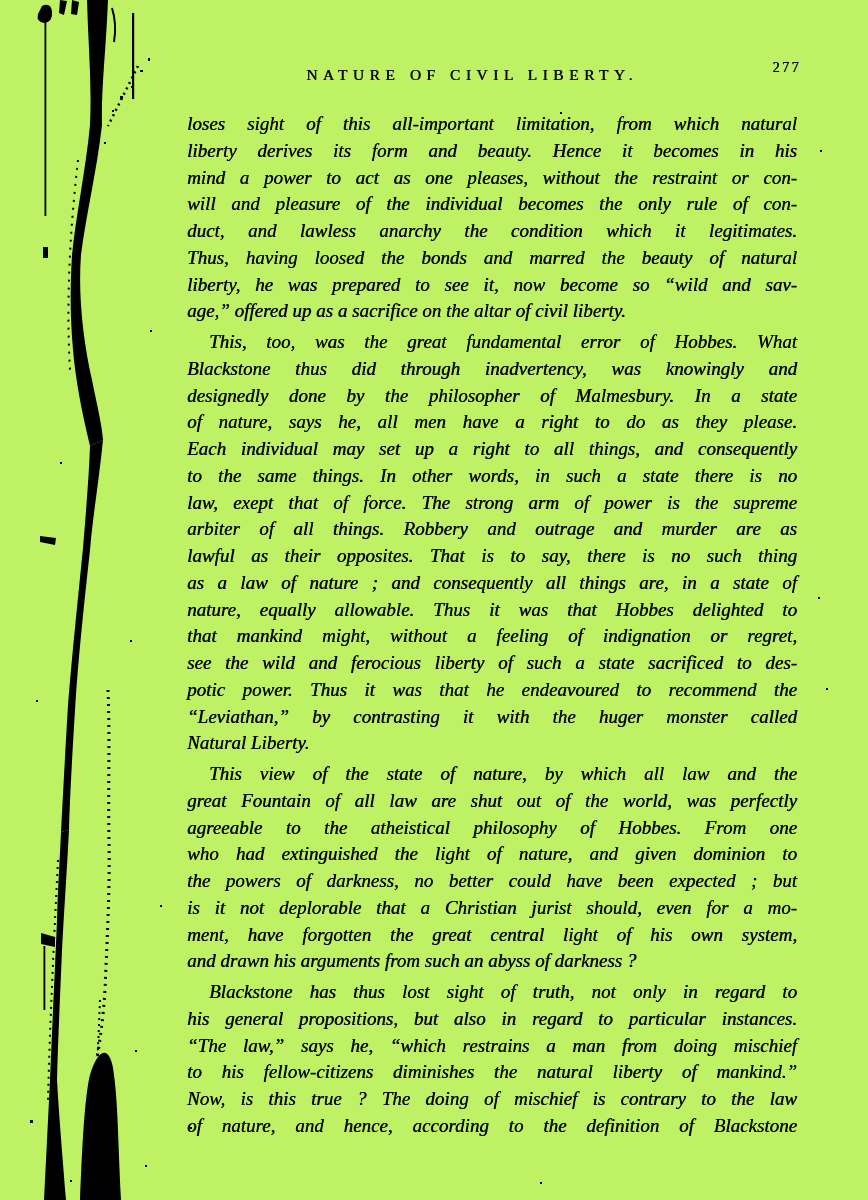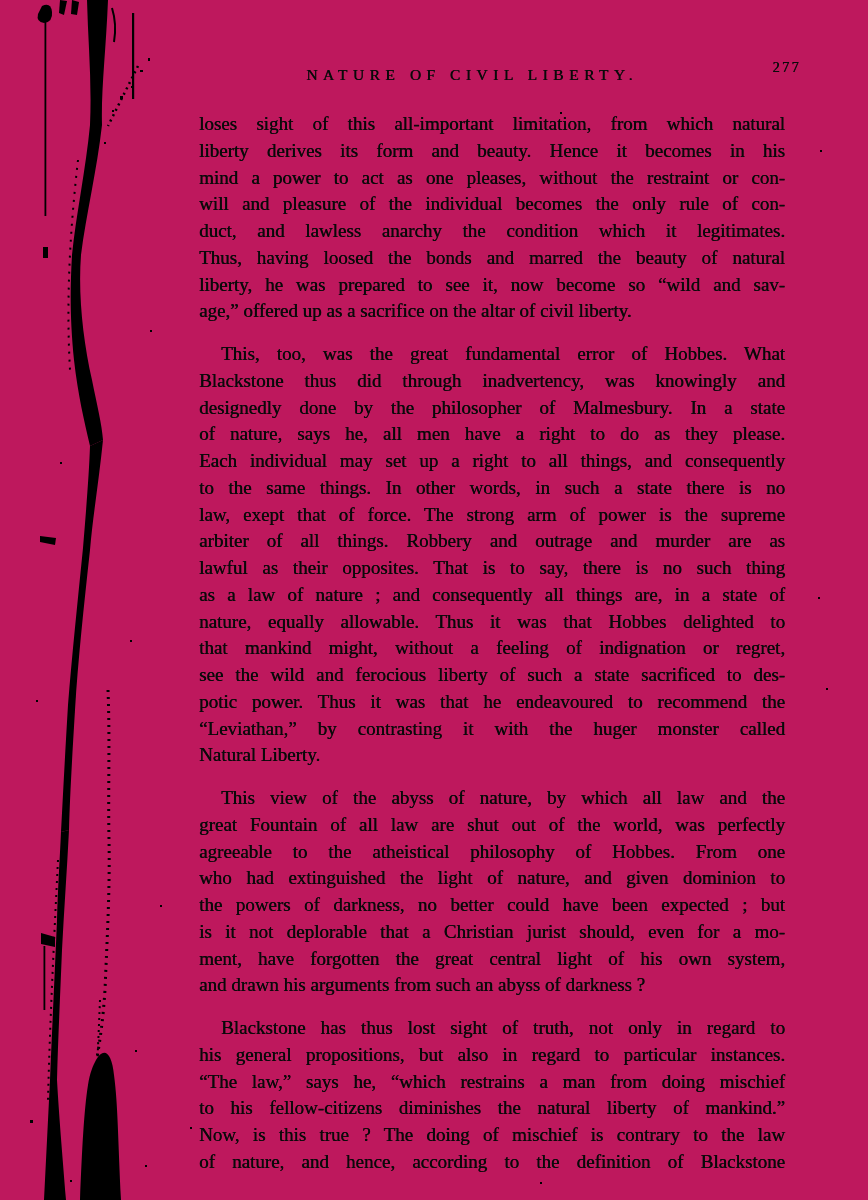--- a/index.html
+++ b/index.html
@@ -1,40 +1,40 @@
 <!DOCTYPE html>
 <html><head>
 <meta charset="utf-8">
 <style>
   html,body{margin:0;padding:0;background:#777;}
   .page{
     position:relative;
     width:868px;height:1200px;
-    background:#be185d;
+    background:#bef264;
     overflow:hidden;
     font-family:"Liberation Serif","DejaVu Serif",serif;
     color:#0a0a0a;
   }
   .artifact{position:absolute;left:0;top:0;pointer-events:none;}
   .textblock{position:absolute;left:183px;top:64px;width:618px;}
   .pagehead{position:relative;height:26px;}
   .running-title{
     position:absolute;left:0;right:40px;top:2px;
     text-align:center;
     font-size:15.5px;letter-spacing:5.5px;
     text-shadow:0.5px 0 currentColor;
     white-space:nowrap;
   }
   .pageno{
     position:absolute;right:0;top:-4px;
     font-size:14px;letter-spacing:2.5px;
     text-shadow:0.5px 0 currentColor;
   }
   .body{margin-top:21px;font-size:19px;line-height:26.75px;}
-  .para{margin:16px;}
+  .para{margin:4px;font-style:italic;}
   .ln{
     text-align:justify;
     text-align-last:justify;
     text-shadow:0.4px 0 currentColor;
     white-space:normal;
   }
   .ln.last{text-align-last:left;}
   .ln.ind{text-indent:22px;}
 </style>
 </head>
@@ -112,21 +112,21 @@
         <div class="ln">as a law of nature ; and consequently all things are, in a state of</div>
         <div class="ln">nature, equally allowable. Thus it was that Hobbes delighted to</div>
         <div class="ln">that mankind might, without a feeling of indignation or regret,</div>
         <div class="ln">see the wild and ferocious liberty of such a state sacrificed to des-</div>
         <div class="ln">potic power. Thus it was that he endeavoured to recommend the</div>
         <div class="ln">“Leviathan,” by contrasting it with the huger monster called</div>
         <div class="ln last">Natural Liberty.</div>
       </div>
 
       <div class="para">
-        <div class="ln ind">This view of the abyss of nature, by which all law and the</div>
+        <div class="ln ind">This view of the state of nature, by which all law and the</div>
         <div class="ln">great Fountain of all law are shut out of the world, was perfectly</div>
         <div class="ln">agreeable to the atheistical philosophy of Hobbes. From one</div>
         <div class="ln">who had extinguished the light of nature, and given dominion to</div>
         <div class="ln">the powers of darkness, no better could have been expected ; but</div>
         <div class="ln">is it not deplorable that a Christian jurist should, even for a mo-</div>
         <div class="ln">ment, have forgotten the great central light of his own system,</div>
         <div class="ln last">and drawn his arguments from such an abyss of darkness ?</div>
       </div>
 
       <div class="para">

